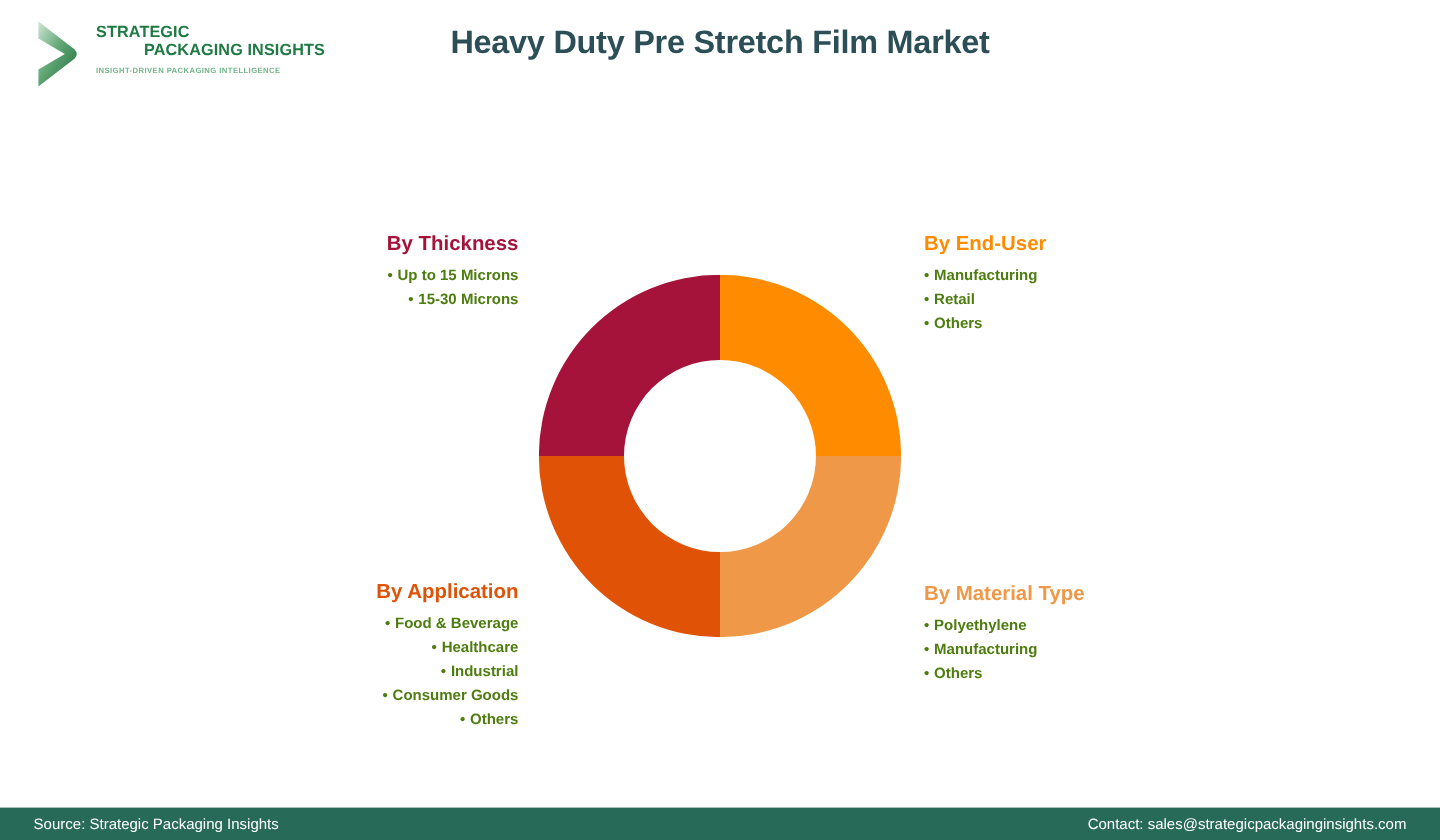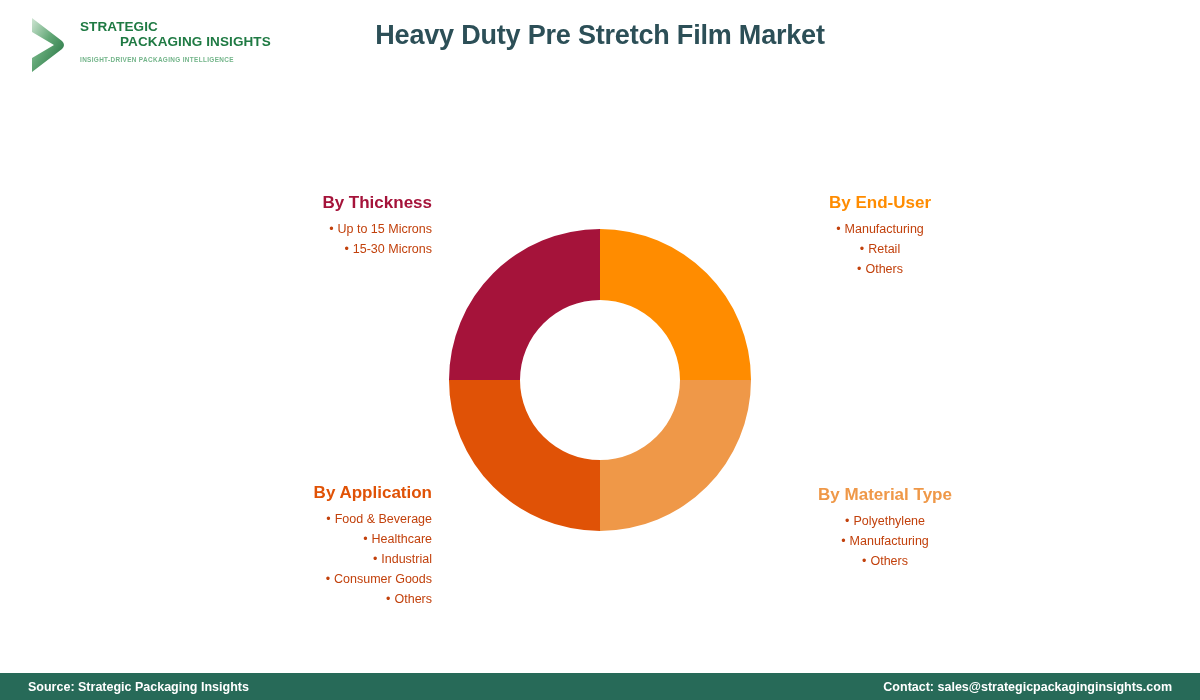--- a/index.html
+++ b/index.html
@@ -45,43 +45,43 @@
   #donut-svg { display:block; width:302px; height:302px; }
 
   
   .seg { position:absolute; }
   .seg-title {
     font-size:17px; font-weight:bold; line-height:20px;
     white-space:nowrap; margin-bottom:6px;
   }
   .seg-list { list-style:none; }
   .seg-list li {
-    font-size:12.5px; font-weight:normal; color:#c2410c;
+    font-size:12.5px; font-weight:bold; color:#4d7c0f;
     line-height:20px; white-space:nowrap;
   }
   .seg-list li .bull { display:inline-block; margin-right:4px; }
 
-  .seg.right { text-align:center; }
+  .seg.right { text-align:left; }
   .seg.left  { text-align:right; }
 
   #seg-thickness   { left:225px; top:193px; width:207px; }
   #seg-enduser     { left:770px; top:193px; width:220px; }
   #seg-application { left:215px; top:483px; width:217px; }
   #seg-material    { left:770px; top:485px; width:230px; }
 
   
   #footer {
     position:absolute; left:0; top:673px;
     width:1200px; height:27px;
     background:#276a58;
     display:flex; align-items:center; justify-content:space-between;
     padding:0 28px;
   }
   #footer span {
-    color:#ffffff; font-size:12.5px; font-weight:bold; white-space:nowrap;
+    color:#ffffff; font-size:12.5px; font-weight:normal; white-space:nowrap;
   }
 </style>
 </head>
 <body>
 
 <div id="page">
 
   <div id="logo">
     <div id="logo-mark">
       <svg width="48" height="58" viewBox="0 0 48 58" xmlns="http://www.w3.org/2000/svg">

